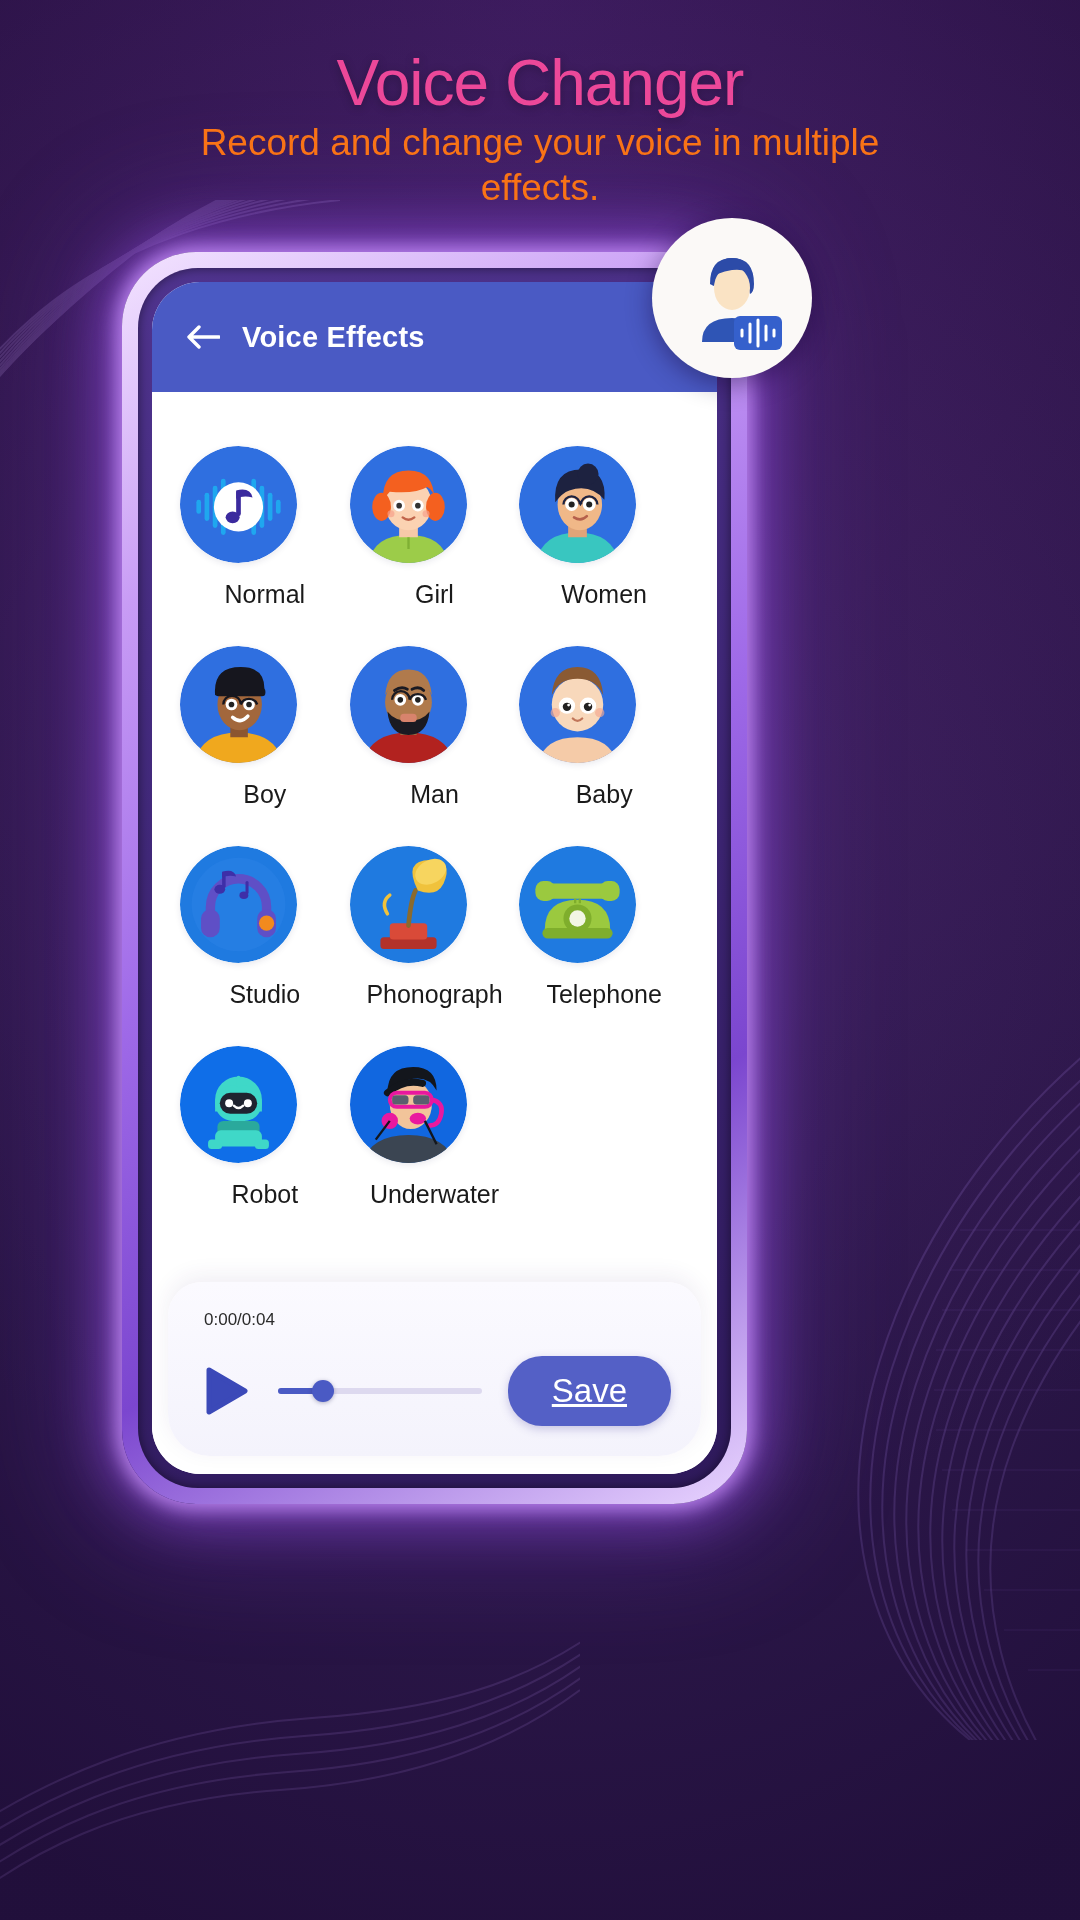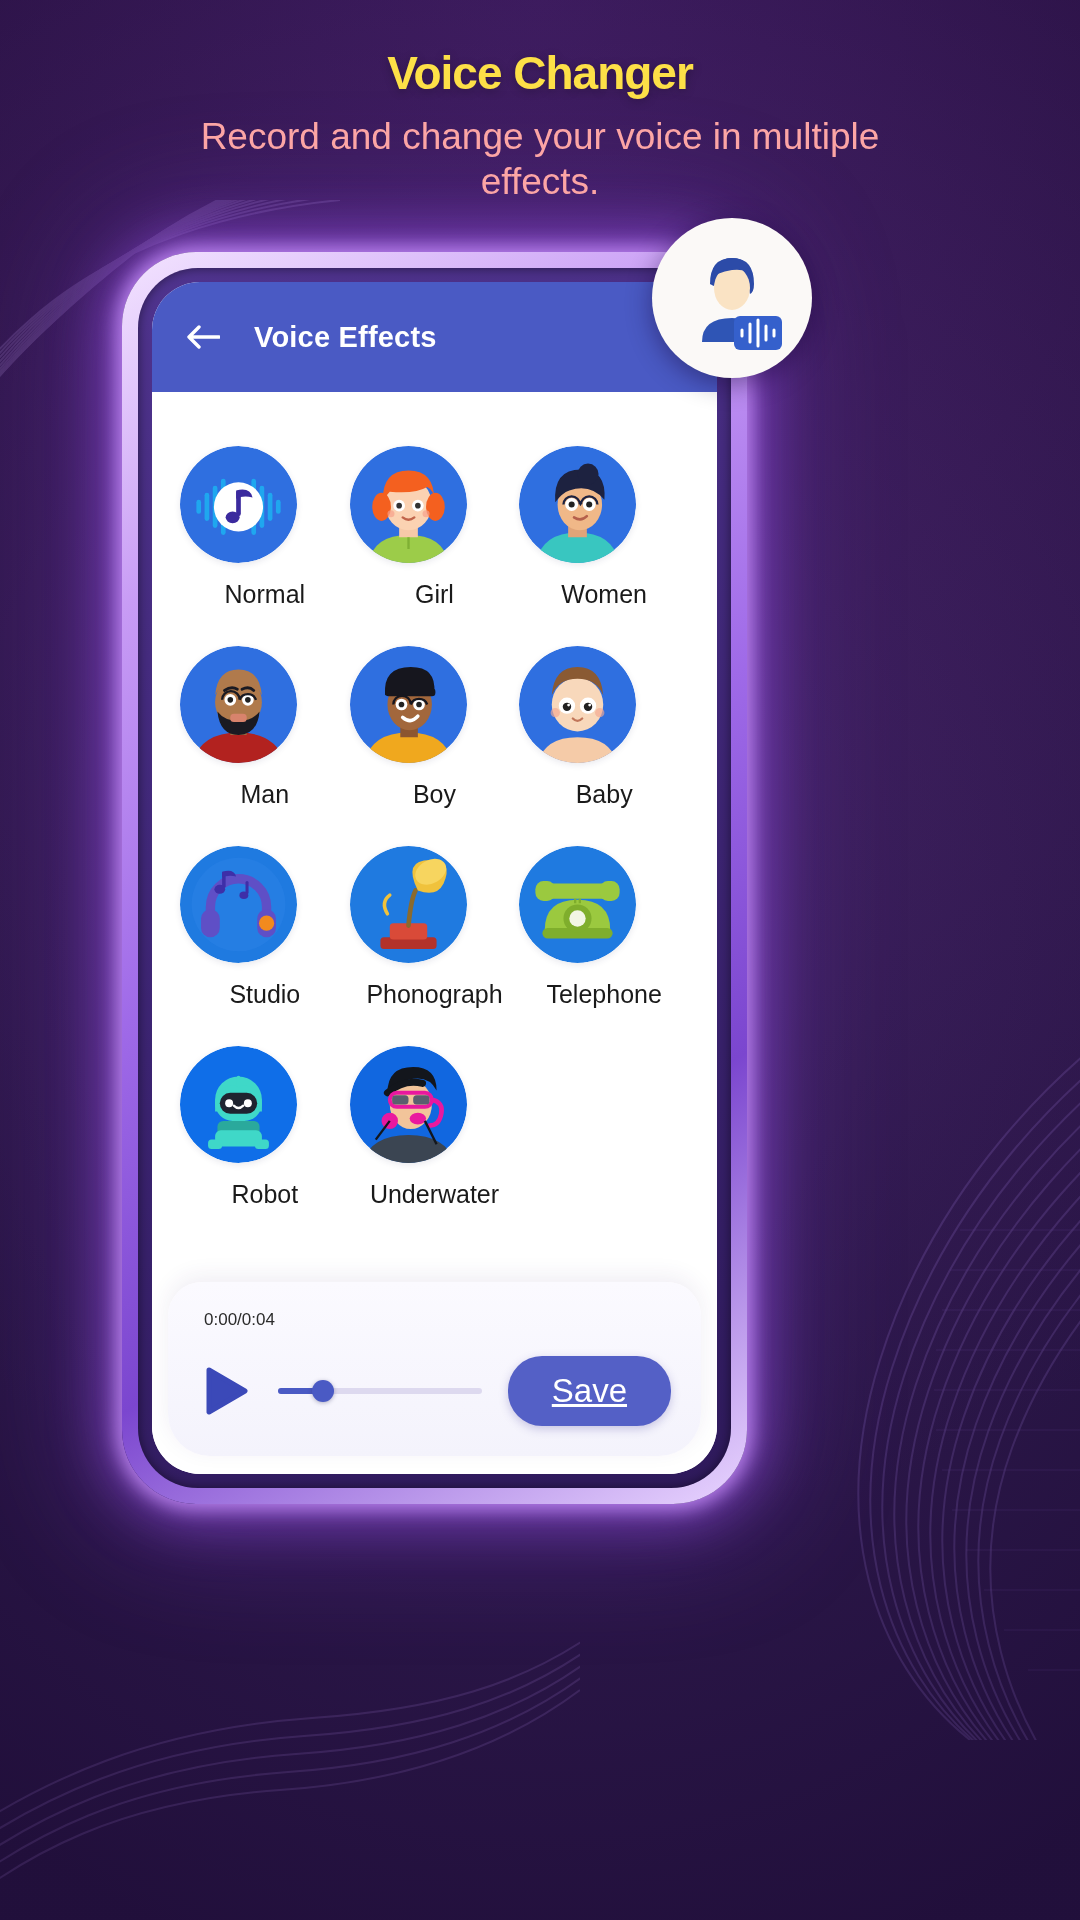--- a/index.html
+++ b/index.html
@@ -28,32 +28,31 @@
   .waves-right{ right:-110px; top:980px; width:560px; height:760px; }
   .waves-bottom{ left:-60px; bottom:-40px; width:640px; height:420px; opacity:.22; }
 
   
   .header{
     position:absolute; top:0; left:0; right:0;
     text-align:center; padding-top:46px;
     z-index:6;
   }
   .app-title{
-    color:#fde047;
-    font-size:46px;
-    font-weight:bold;
+    color:#ec4899;
+    font-size:64px;
+    font-weight:normal;
     letter-spacing:-1px;
     text-shadow:0 2px 10px rgba(0,0,0,.25);
   }
   .app-subtitle{
-    color:#fca5a5;
+    color:#f97316;
     font-size:37px;
     font-weight:400;
     line-height:1.22;
-    margin-top:14px;
     padding:0 150px;
   }
 
   
   .phone-wrap{
     position:absolute;
     left:122px; top:252px;
     width:625px; height:1252px;
     z-index:4;
   }
@@ -82,21 +81,21 @@
     display:flex; flex-direction:column;
   }
 
   
   .appbar{
     flex:0 0 auto;
     height:110px;
     background:#4a5ac4;
     display:flex; align-items:center;
     padding:0 34px;
-    gap:34px;
+    gap:22px;
   }
   .back-icon{ display:block; }
   .appbar-title{
     color:#ffffff;
     font-size:29px;
     font-weight:bold;
     letter-spacing:.2px;
   }
 
   
@@ -347,52 +346,52 @@
             <circle cx="60" cy="50" r="2.6" fill="#222"></circle>
             <path d="M38 50 a7 7 0 0 1 14 0 M53 50 a7 7 0 0 1 14 0 M52 50 h1" stroke="#1d2240" stroke-width="2" fill="none"></path>
             <path d="M47 61 q6 4 11 -1" stroke="#b5604c" stroke-width="2.2" fill="none" stroke-linecap="round"></path>
           </svg>
           <div class="effect-label">Women</div>
         </div>
 
         <div class="effect">
           <svg class="effect-avatar" viewBox="0 0 100 100">
             <circle cx="50" cy="50" r="50" fill="#2f6fe0"></circle>
+            <path d="M12 100 q6 -26 38 -26 q32 0 38 26 z" fill="#f0a81e"></path>
+            <path d="M43 68 h15 v10 h-15 z" fill="#8c5630"></path>
+            <ellipse cx="51" cy="50" rx="19" ry="22" fill="#a2673c"></ellipse>
+            <path d="M30 42 q-2 -24 22 -24 q22 0 20 22 q-18 -8 -42 2 z" fill="#16161e"></path>
+            <rect x="30" y="36" width="43" height="7" rx="3" fill="#16161e"></rect>
+            <circle cx="44" cy="50" r="5" fill="#ffffff"></circle>
+            <circle cx="59" cy="50" r="5" fill="#ffffff"></circle>
+            <circle cx="44" cy="50" r="2.4" fill="#222"></circle>
+            <circle cx="59" cy="50" r="2.4" fill="#222"></circle>
+            <path d="M37 50 a7.5 7.5 0 0 1 15 0 M52 50 a7.5 7.5 0 0 1 14 0" stroke="#16161e" stroke-width="2" fill="none"></path>
+            <path d="M45 61 q7 6 13 -1" stroke="#ffffff" stroke-width="3" fill="none" stroke-linecap="round"></path>
+          </svg>
+          <div class="effect-label">Boy</div>
+        </div>
+
+        <div class="effect">
+          <svg class="effect-avatar" viewBox="0 0 100 100">
+            <circle cx="50" cy="50" r="50" fill="#2f6fe0"></circle>
             <path d="M10 100 q8 -26 40 -26 q32 0 40 26 z" fill="#b2221f"></path>
             <path d="M43 66 h14 v10 h-14 z" fill="#9a6b43"></path>
             <ellipse cx="50" cy="48" rx="20" ry="22" fill="#b07a4c"></ellipse>
             <path d="M30 42 q2 -22 20 -22 q18 0 20 22 q-6 -12 -20 -12 q-14 0 -20 12 z" fill="#b07a4c"></path>
             <path d="M32 56 q2 20 18 20 q16 0 18 -20 q-6 8 -18 8 q-12 0 -18 -8 z" fill="#1a1a22"></path>
             <rect x="43" y="58" width="14" height="7" rx="3" fill="#d8836c"></rect>
             <circle cx="43" cy="46" r="5" fill="#ffffff"></circle>
             <circle cx="58" cy="46" r="5" fill="#ffffff"></circle>
             <circle cx="43" cy="46" r="2.4" fill="#222"></circle>
             <circle cx="58" cy="46" r="2.4" fill="#222"></circle>
             <path d="M36 46 a7.5 7.5 0 0 1 15 0 M51 46 a7.5 7.5 0 0 1 14 0" stroke="#1a1a22" stroke-width="2" fill="none"></path>
             <path d="M38 38 q6 -4 11 -1 M53 37 q6 -3 10 1" stroke="#1a1a22" stroke-width="2.4" fill="none" stroke-linecap="round"></path>
           </svg>
           <div class="effect-label">Man</div>
-        </div>
-
-        <div class="effect">
-          <svg class="effect-avatar" viewBox="0 0 100 100">
-            <circle cx="50" cy="50" r="50" fill="#2f6fe0"></circle>
-            <path d="M12 100 q6 -26 38 -26 q32 0 38 26 z" fill="#f0a81e"></path>
-            <path d="M43 68 h15 v10 h-15 z" fill="#8c5630"></path>
-            <ellipse cx="51" cy="50" rx="19" ry="22" fill="#a2673c"></ellipse>
-            <path d="M30 42 q-2 -24 22 -24 q22 0 20 22 q-18 -8 -42 2 z" fill="#16161e"></path>
-            <rect x="30" y="36" width="43" height="7" rx="3" fill="#16161e"></rect>
-            <circle cx="44" cy="50" r="5" fill="#ffffff"></circle>
-            <circle cx="59" cy="50" r="5" fill="#ffffff"></circle>
-            <circle cx="44" cy="50" r="2.4" fill="#222"></circle>
-            <circle cx="59" cy="50" r="2.4" fill="#222"></circle>
-            <path d="M37 50 a7.5 7.5 0 0 1 15 0 M52 50 a7.5 7.5 0 0 1 14 0" stroke="#16161e" stroke-width="2" fill="none"></path>
-            <path d="M45 61 q7 6 13 -1" stroke="#ffffff" stroke-width="3" fill="none" stroke-linecap="round"></path>
-          </svg>
-          <div class="effect-label">Boy</div>
         </div>
 
         <div class="effect">
           <svg class="effect-avatar" viewBox="0 0 100 100">
             <circle cx="50" cy="50" r="50" fill="#2f6fe0"></circle>
             <path d="M16 100 q6 -22 34 -22 q28 0 34 22 z" fill="#f5cba8"></path>
             <ellipse cx="50" cy="50" rx="22" ry="23" fill="#f8d8bb"></ellipse>
             <path d="M28 42 q2 -24 22 -24 q20 0 22 24 q-6 -14 -22 -14 q-16 0 -22 14 z" fill="#8a5a33"></path>
             <circle cx="41" cy="51" r="7" fill="#ffffff"></circle>
             <circle cx="59" cy="51" r="7" fill="#ffffff"></circle>

